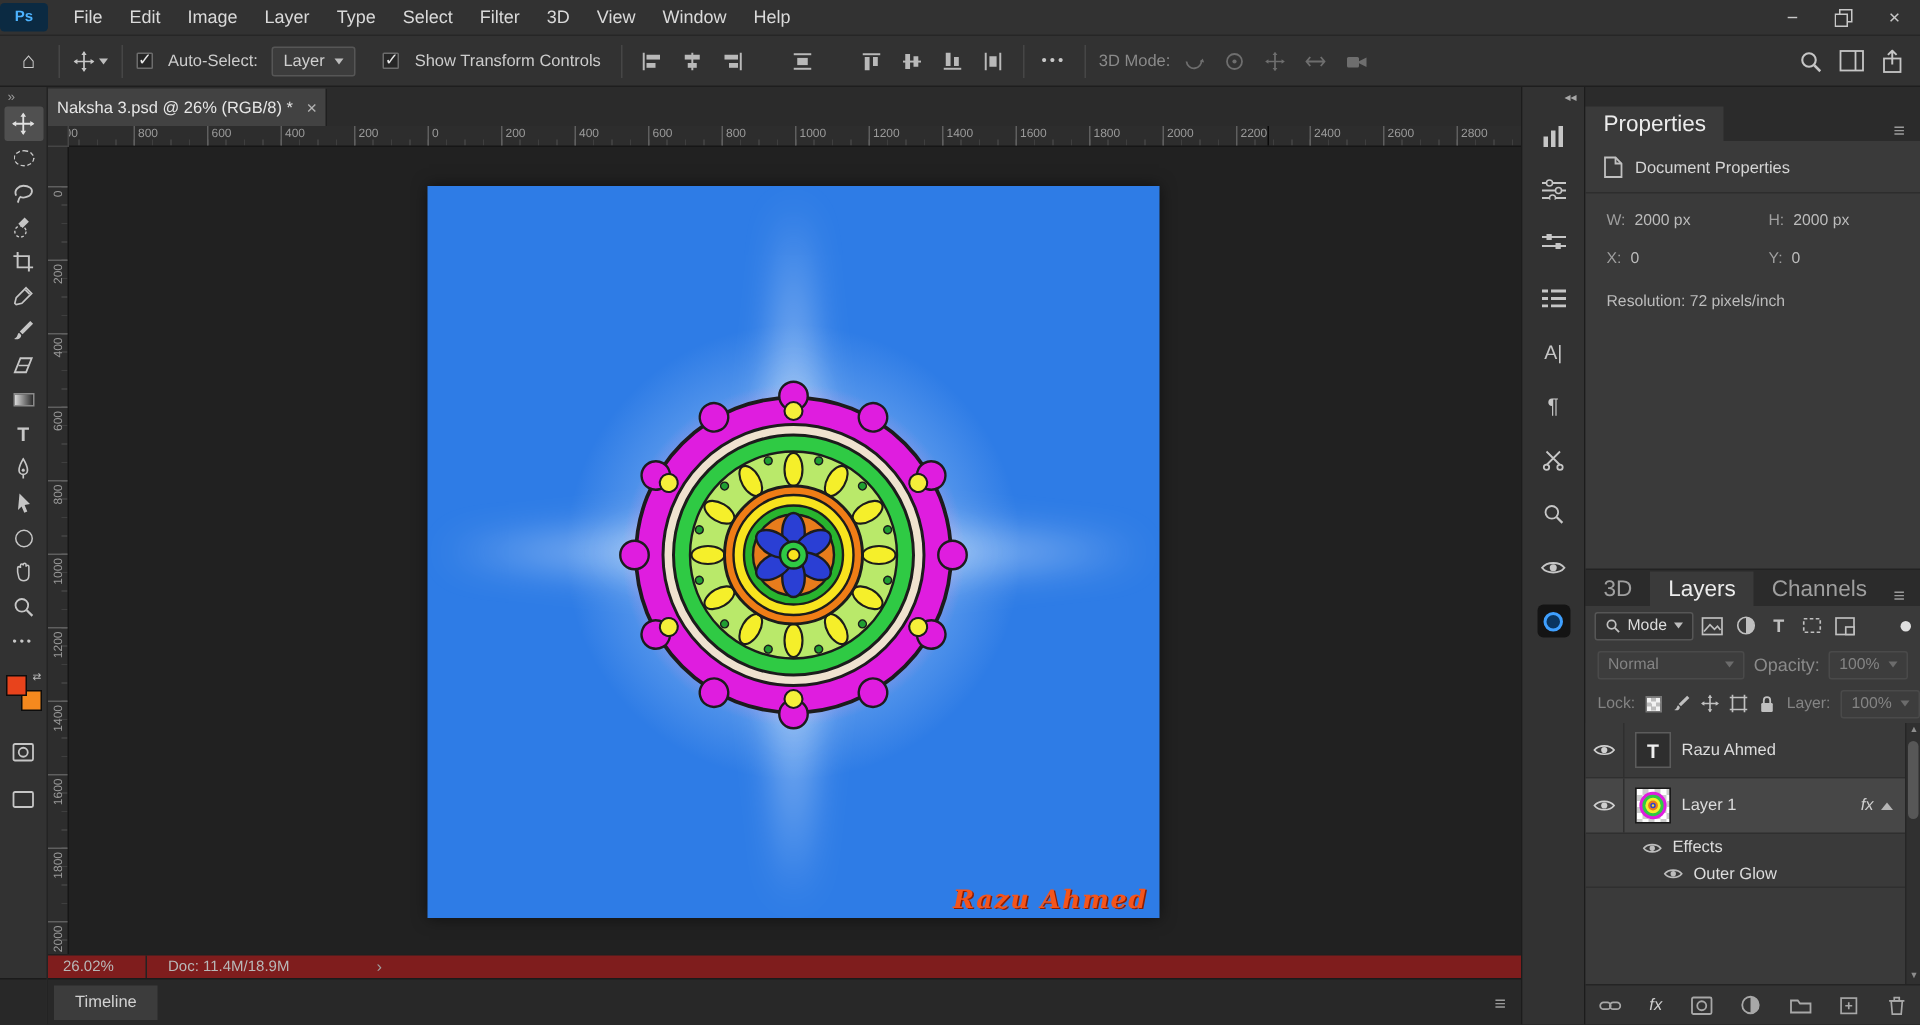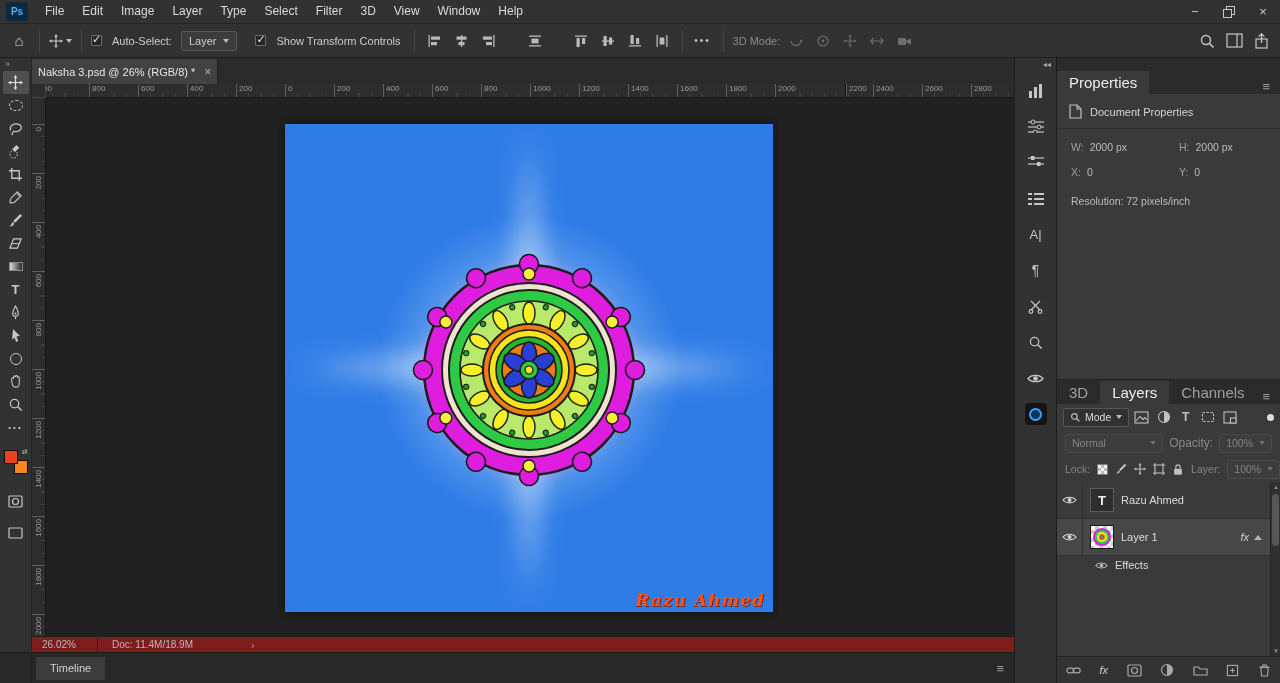--- a/index.html
+++ b/index.html
@@ -1,21 +1,21 @@
 <!DOCTYPE html>
 <html><head>
 <meta charset="utf-8">
 <style>
   *{margin:0;padding:0;box-sizing:border-box}
   html,body{width:1280px;height:683px;overflow:hidden;background:#2c2c2c;
     font-family:"Liberation Sans",sans-serif;color:#cfcfcf;font-size:12px;-webkit-user-select:none}
   svg{display:block}
   
   .menubar{height:24px;background:#323232;display:flex;align-items:center;border-bottom:1px solid #262626}
-  .ps-logo{width:22px;height:19px;margin:0 8px 0 6px;background:#0b2a42;border-radius:3px;color:#4db3ff;
+  .ps-logo{width:32px;height:19px;margin:0 8px 0 0;background:#0b2a42;border-radius:3px;color:#4db3ff;
     font-size:10px;font-weight:bold;display:flex;align-items:center;justify-content:center}
   .menu-item{padding:0 9px;line-height:23px;font-size:12px;color:#dadada;cursor:default}
   .mb-spacer{flex:1}
   .winbtn{width:34px;height:23px;display:flex;align-items:center;justify-content:center;color:#c8c8c8;font-size:13px}
   .optionsbar{height:34px;background:#323232;border-bottom:1px solid #1e1e1e;display:flex;align-items:center;gap:5px;padding:0 8px;font-size:11px}
   .sep{width:1px;height:22px;background:#464646;margin:0 4px}
   .opt-ic{height:24px;min-width:22px;display:flex;align-items:center;justify-content:center;color:#c6c6c6}
   .home-glyph{font-size:15px;color:#cccccc}
   .checkbox{width:11px;height:11px;background:#262626;border:1px solid #6c6c6c;border-radius:1px;position:relative;margin-right:5px;flex:none}
   .checkbox.checked::after{content:"✓";position:absolute;left:0;top:-3px;font-size:11px;color:#e8e8e8}
@@ -411,21 +411,21 @@
           <div class="rt-label" style="left: 288px;">200</div>
           <div class="rt-label" style="left: 337px;">400</div>
           <div class="rt-label" style="left: 386px;">600</div>
           <div class="rt-label" style="left: 435px;">800</div>
           <div class="rt-label" style="left: 484px;">1000</div>
           <div class="rt-label" style="left: 533px;">1200</div>
           <div class="rt-label" style="left: 582px;">1400</div>
           <div class="rt-label" style="left: 631px;">1600</div>
           <div class="rt-label" style="left: 680px;">1800</div>
           <div class="rt-label" style="left: 729px;">2000</div>
-          <div class="rt-label" style="left: 800px;">2200</div>
+          <div class="rt-label" style="left: 778px;">2200</div>
           <div class="rt-label" style="left: 827px;">2400</div>
           <div class="rt-label" style="left: 876px;">2600</div>
           <div class="rt-label" style="left: 925px;">2800</div>
         </div>
       <div class="ruler-left">
           <div class="rl-label" style="top: 26px;">
             <span>0</span>
           </div>
           <div class="rl-label" style="top: 75px;">
             <span>200</span>
@@ -805,20 +805,27 @@
               <span class="chev-up"></span>
             </span>
           </div>
           <div class="lrow sub">
             <svg width="13" height="9" viewBox="0 0 16 10">
                 <path d="M1 5 C4 1 12 1 15 5 C12 9 4 9 1 5 Z" fill="none" stroke="#bdbdbd" stroke-width="1.3"></path>
                 <circle cx="8" cy="5" r="2.2" fill="#bdbdbd"></circle>
               </svg>
             <span class="lname">Effects</span>
           </div>
+          <div class="lrow sub last" style="padding-left:52px">
+            <svg width="13" height="9" viewBox="0 0 16 10">
+                <path d="M1 5 C4 1 12 1 15 5 C12 9 4 9 1 5 Z" fill="none" stroke="#bdbdbd" stroke-width="1.3"></path>
+                <circle cx="8" cy="5" r="2.2" fill="#bdbdbd"></circle>
+              </svg>
+            <span class="lname">Outer Glow</span>
+          </div>
         </div>
         <div class="list-scroll">
           <span class="scroll-arrow" style="top:2px">▲</span>
           <div class="scroll-thumb"></div>
           <span class="scroll-arrow" style="bottom:2px">▼</span>
         </div>
       </div>
 
       <div class="layers-footer">
         <span class="foot-ic">

